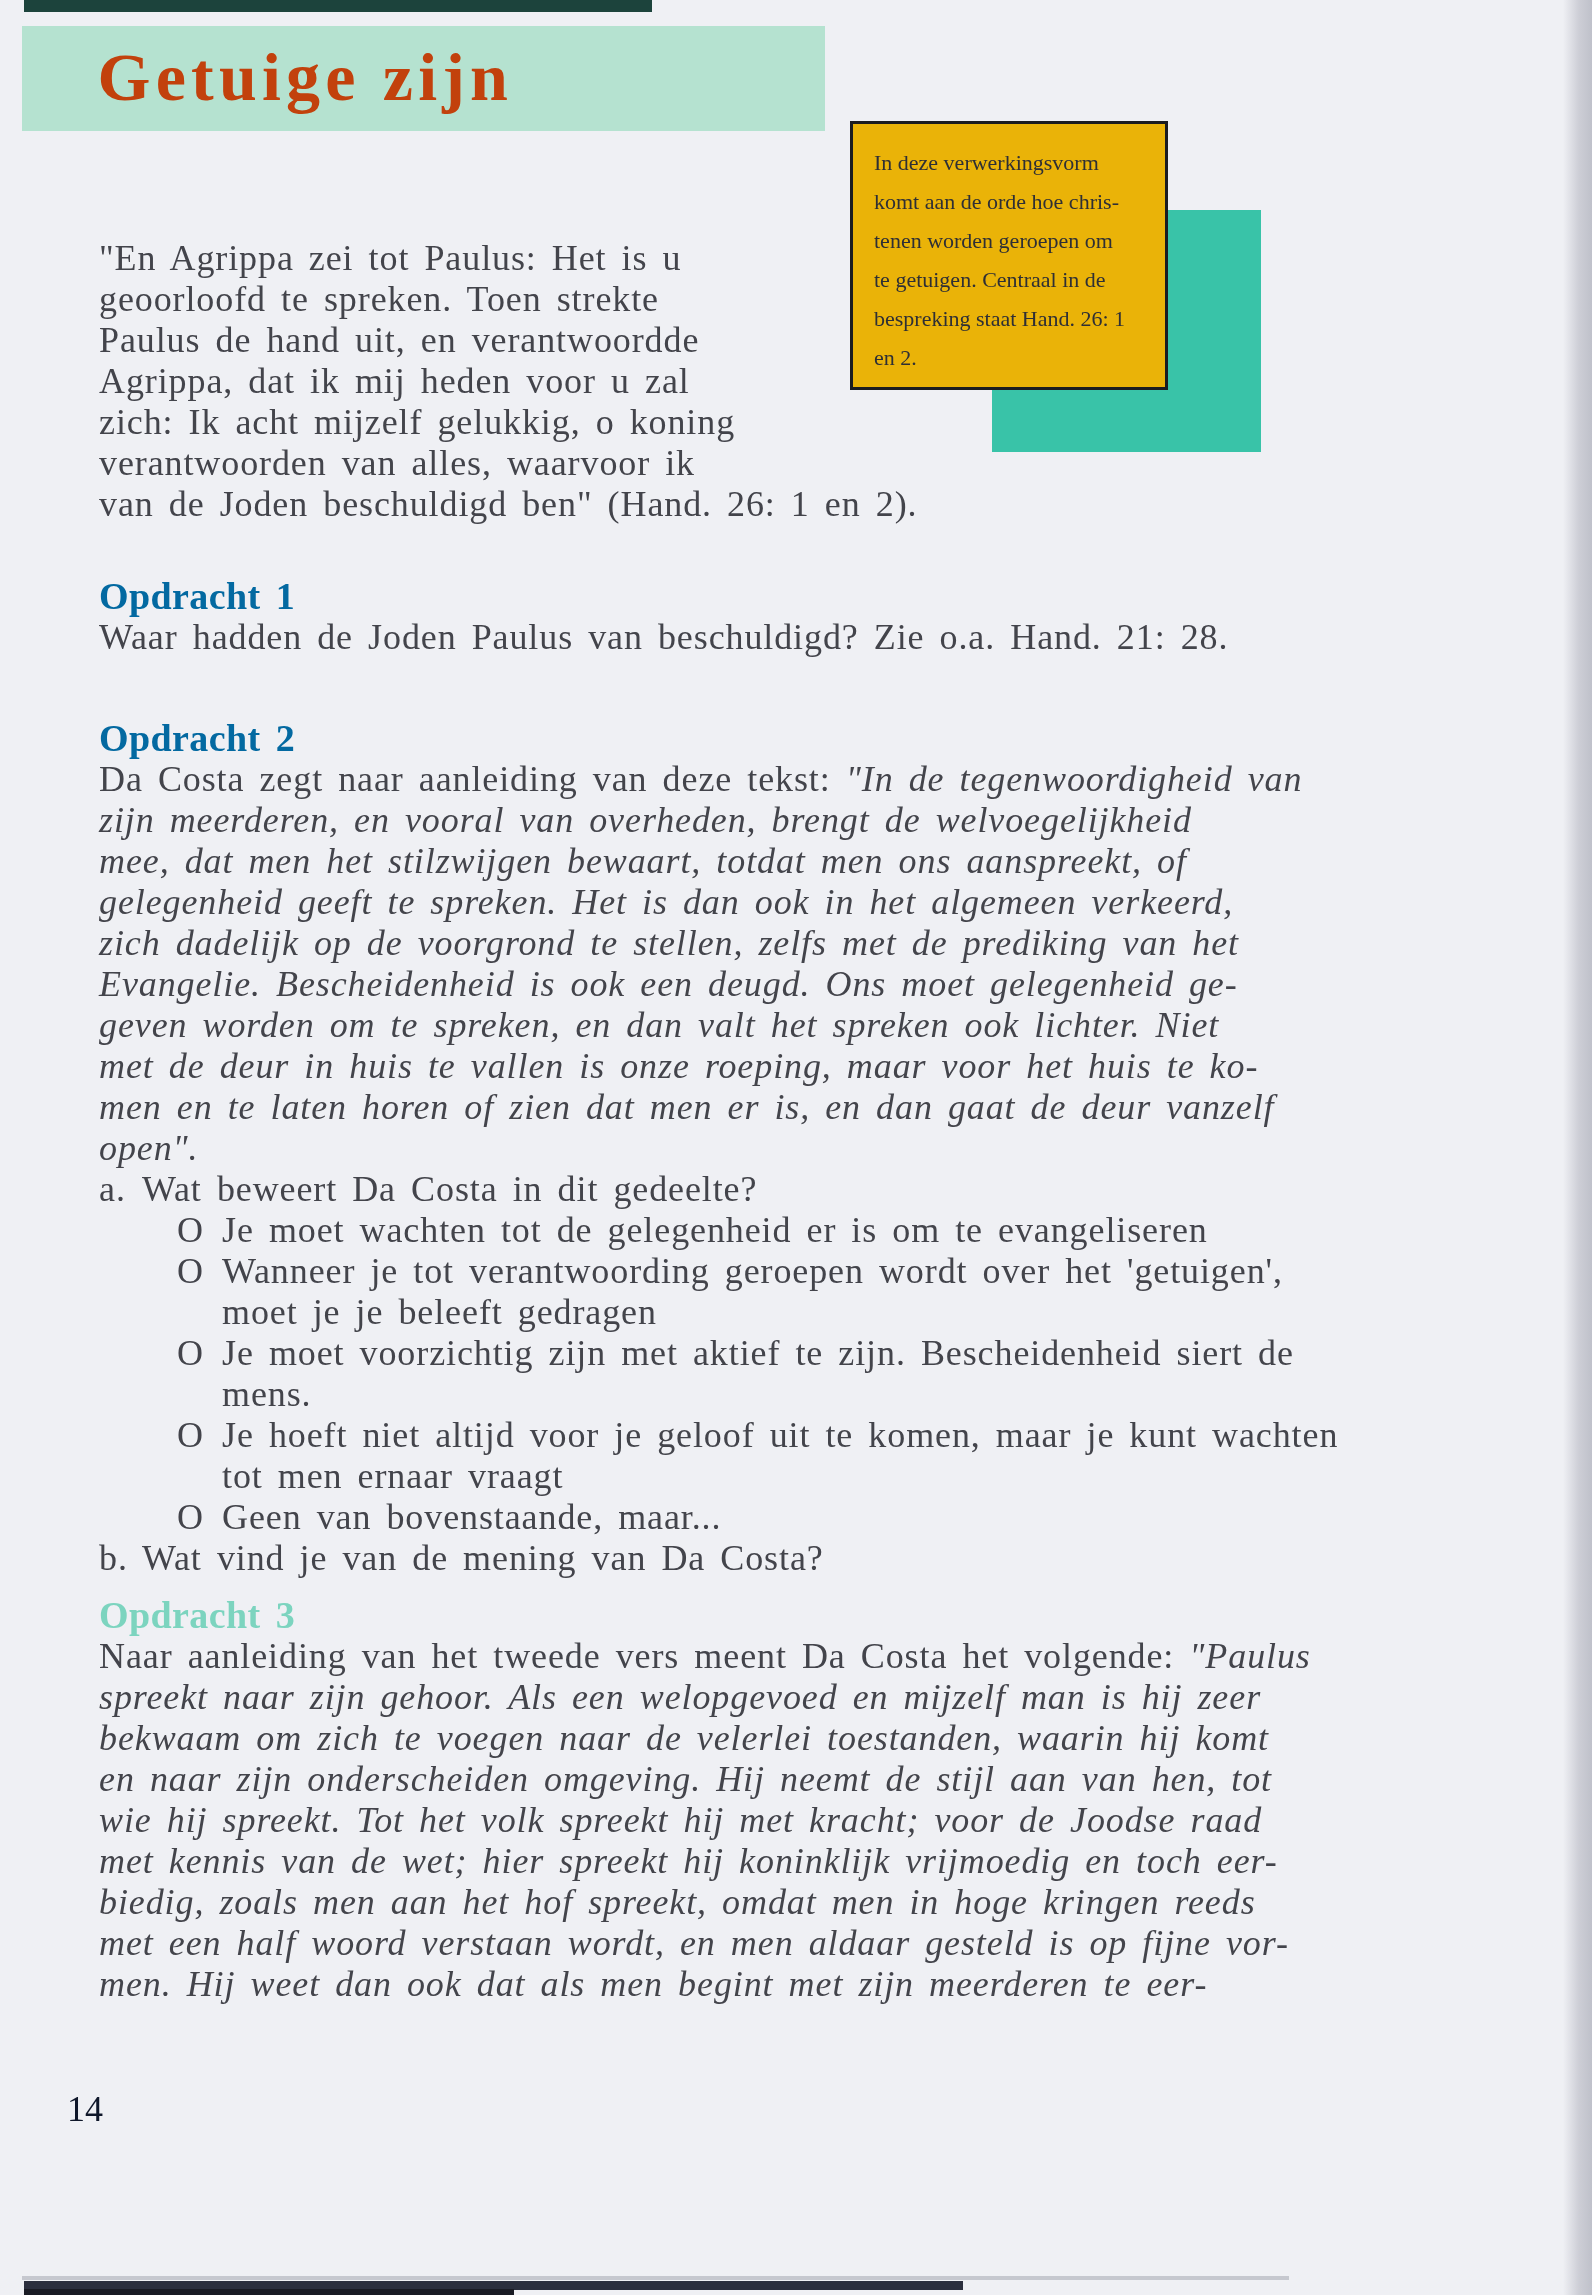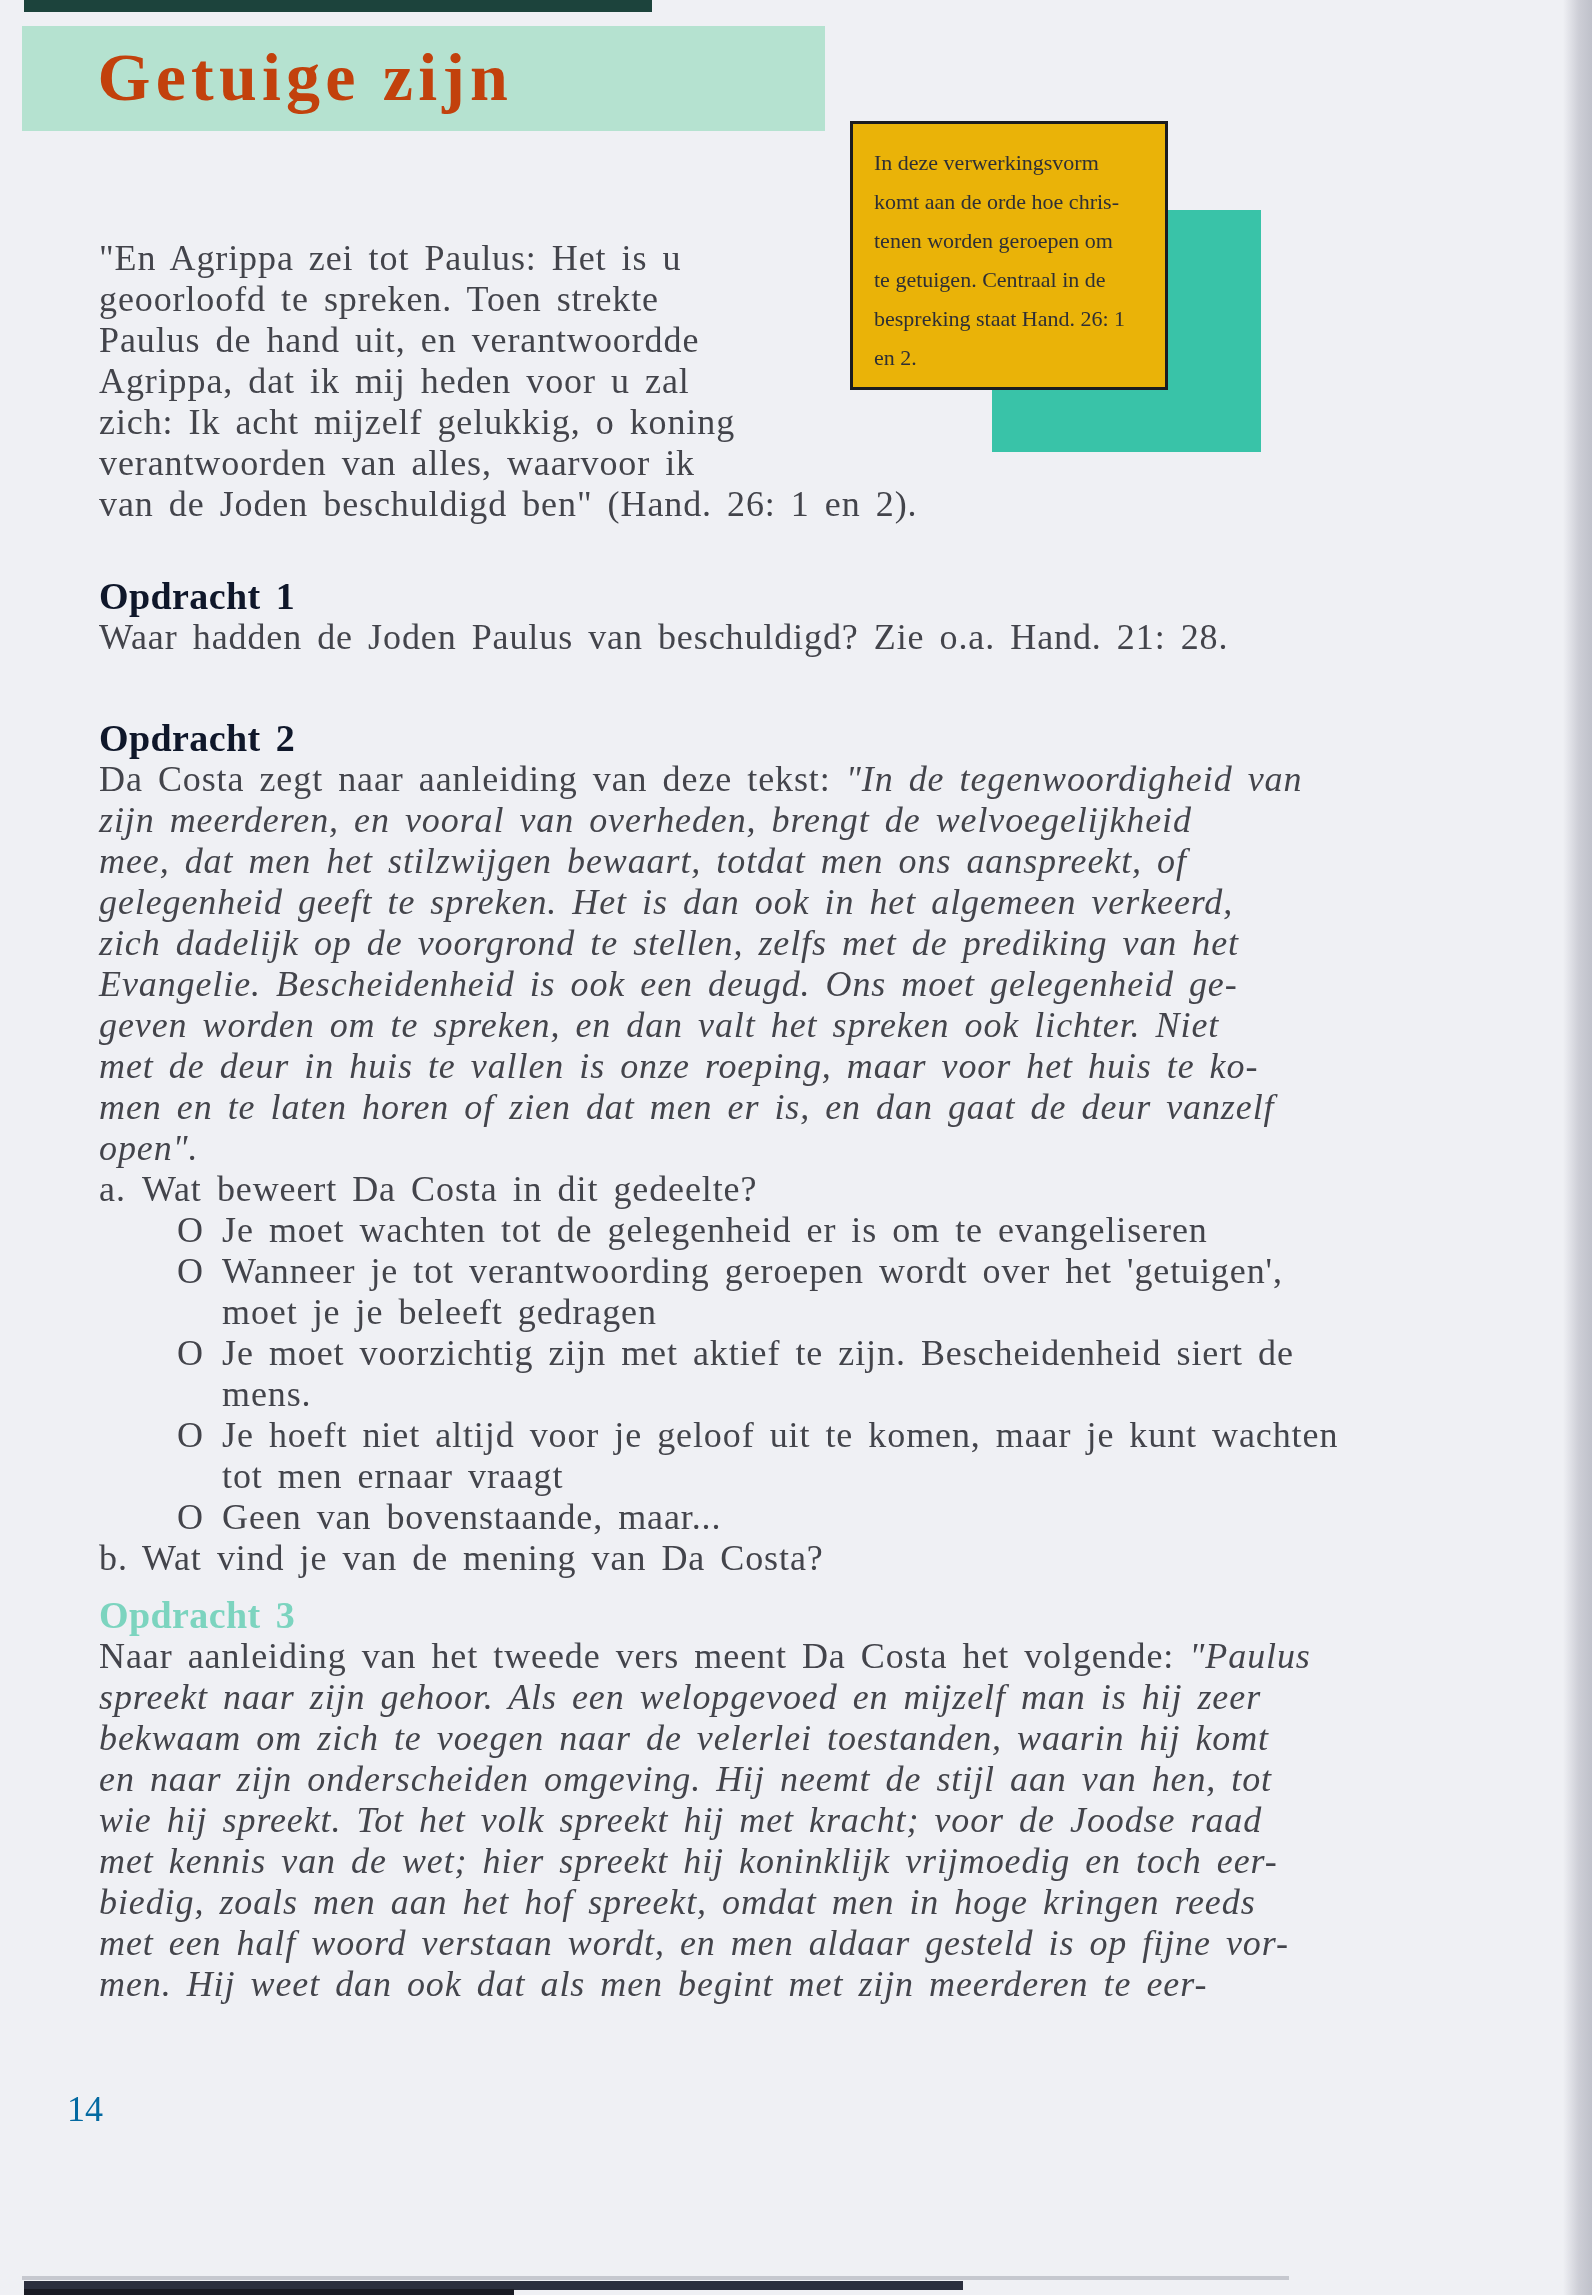--- a/index.html
+++ b/index.html
@@ -25,29 +25,29 @@
   .info-box .iline{white-space:nowrap;}
   
   .bodytext{font-size:36px;line-height:41px;letter-spacing:0.9px;word-spacing:5.2px;}
   .bodytext div,.bodytext .bline{white-space:nowrap;}
   .ital{font-style:italic;}
   .quote-block{position:absolute;left:99px;top:238px;}
   .opd{position:absolute;left:99px;}
   .opd1{top:576px;}
   .opd2{top:670px;margin-top:48px;}
   .opd3{top:1595px;}
-  .h-opd{font-weight:bold;color:#0f172a;font-size:38px;letter-spacing:0.4px;white-space:nowrap;}
+  .h-opd{font-weight:bold;color:#0369a1;font-size:38px;letter-spacing:0.4px;white-space:nowrap;}
   .opd3 .h-opd{color:#7cd4bf;}
   .q-row{white-space:nowrap;}
   .q-label{display:inline-block;width:43px;}
   .options{margin-left:78px;}
   .option{position:relative;padding-left:45px;}
   .option .marker{position:absolute;left:0;top:0;}
   
-  .page-number{position:absolute;left:67px;top:2088px;font-size:36px;color:#0369a1;}
+  .page-number{position:absolute;left:67px;top:2088px;font-size:36px;color:#0f172a;}
   .fold-line{position:absolute;left:21.6px;top:2276px;width:1267px;height:3.5px;background:#c6c8cf;}
   .bbar1{position:absolute;left:24px;top:2281px;width:939px;height:8.6px;background:#2b2f3e;}
   .bbar2{position:absolute;left:24px;top:2289px;width:490px;height:7px;background:#191b24;}
   .right-edge{
     position:absolute;right:0;top:0;width:29px;height:100%;
     background:linear-gradient(to right,rgba(200,202,210,0),#cdced6 55%,#bfc1ca);
   }
 </style>
 </head>
 <body>

